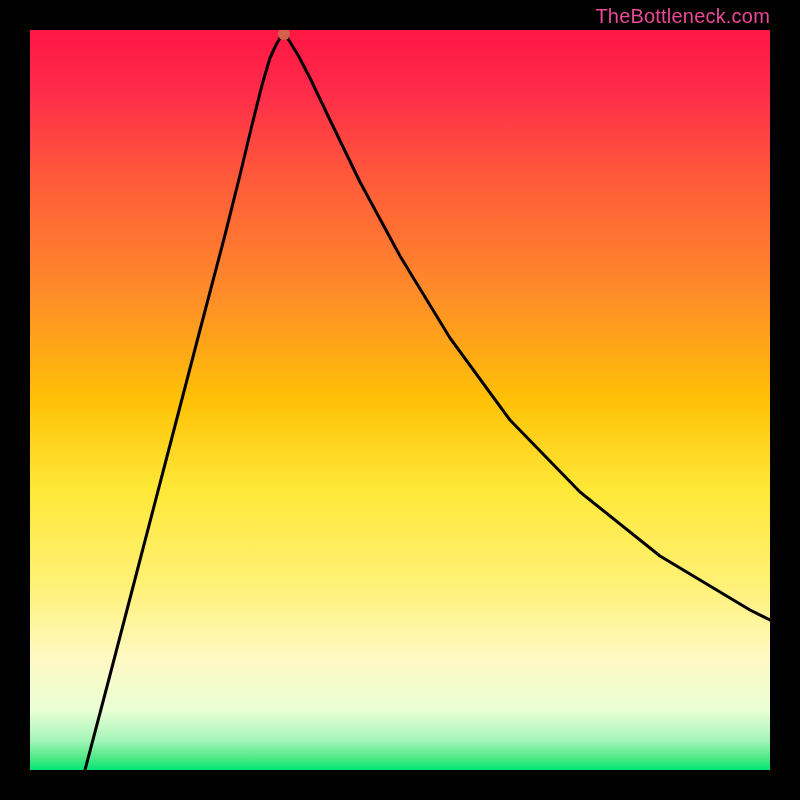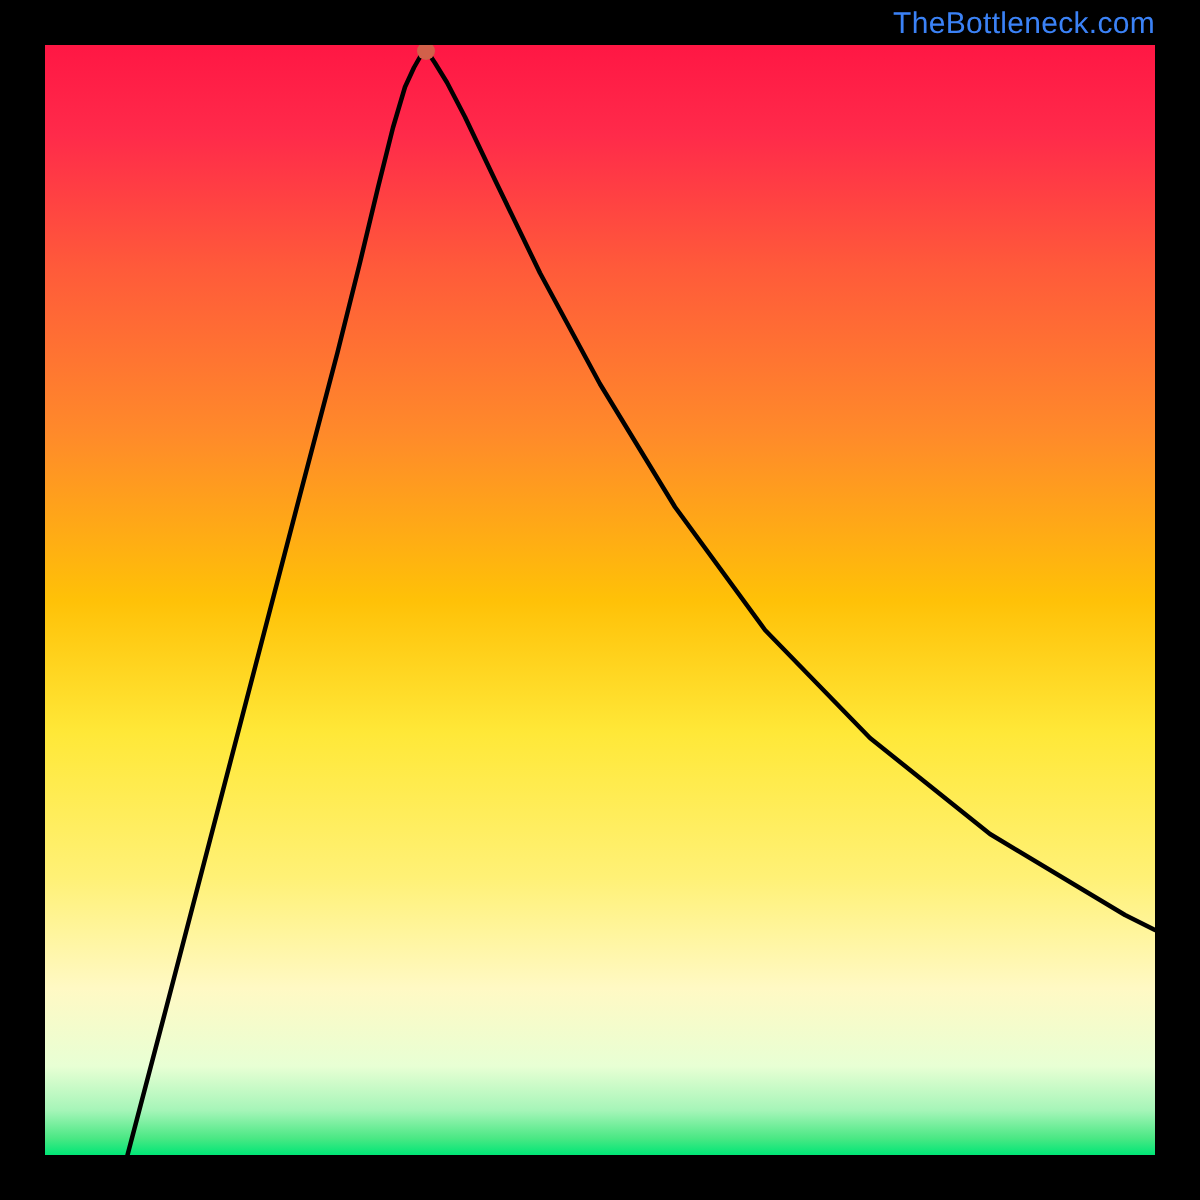--- a/index.html
+++ b/index.html
@@ -38,21 +38,21 @@
     position: absolute;
     top: 0;
     left: 0;
     width: 100%;
     height: 100%;
   }
   .watermark {
     position: absolute;
     top: 5px;
     right: 30px;
-    color: #3b82f6;
+    color: #ec4899;
     font-size: 20px;
     font-weight: 500;
     letter-spacing: 0.2px;
   }
 </style>
 </head>
 <body>
 
 <div class="frame">
 

